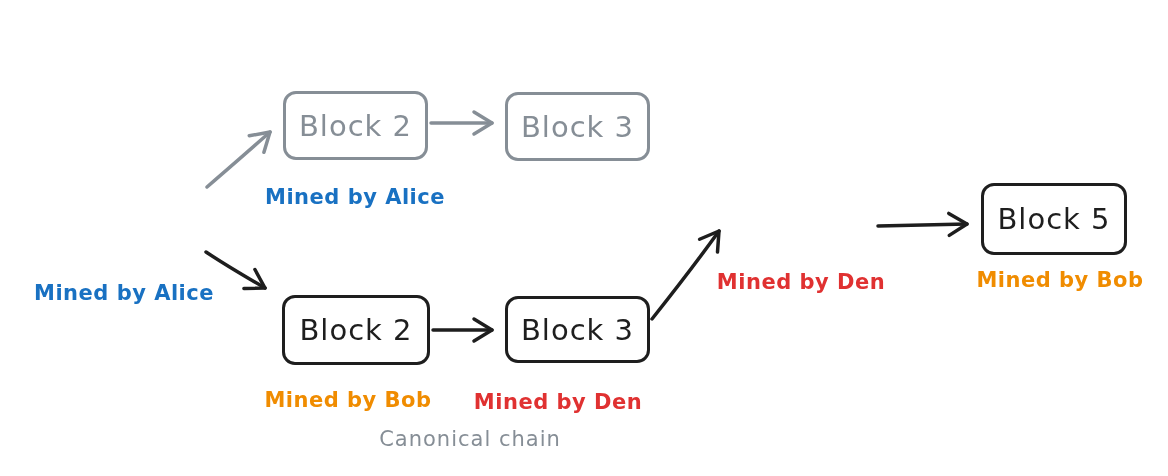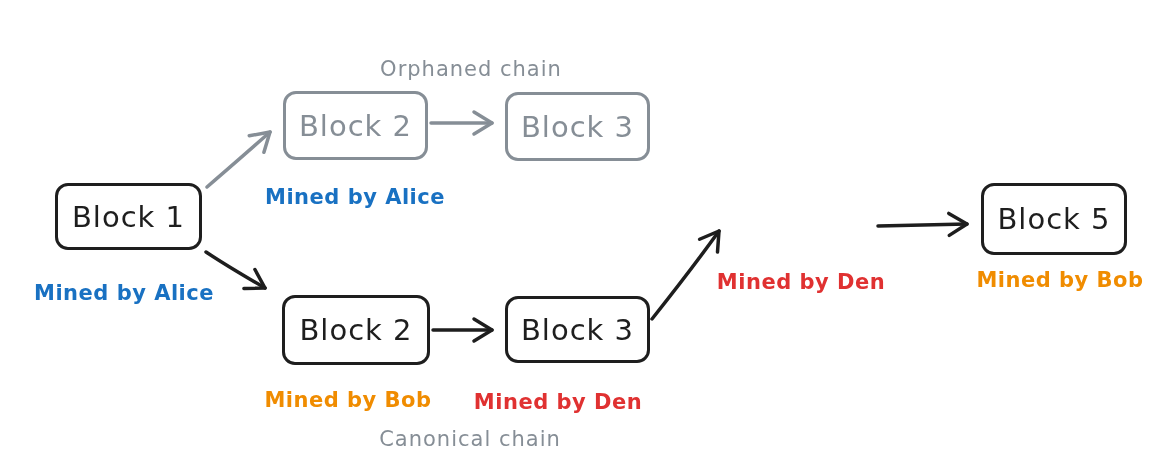--- a/index.html
+++ b/index.html
@@ -75,26 +75,22 @@
       </marker>
     </defs>
     <path class="arrow-gray" d="M 207,187 C 229,168 251,149 270,132" marker-end="url(#head-gray)"></path>
     <path class="arrow-gray" d="M 431,123 L 492,123" marker-end="url(#head-gray)"></path>
     <path class="arrow-black" d="M 206,252 C 227,266 246,277 265,288" marker-end="url(#head-black)"></path>
     <path class="arrow-black" d="M 433,330 L 492,330" marker-end="url(#head-black)"></path>
     <path class="arrow-black" d="M 652,319 C 675,290 699,259 719,231" marker-end="url(#head-black)"></path>
     <path class="arrow-black" d="M 878,226 L 967,224" marker-end="url(#head-black)"></path>
   </svg>
 
-  <div class="chain-title" style="left:371px;top:57px;width:200px;">Orphaned chain</div>
   <div class="chain-title" style="left:370px;top:427px;width:200px;">Canonical chain</div>
 
-  <div class="block" style="left:55px;top:183px;width:147px;height:67px;">
-    <span class="block-label">Block 1</span>
-  </div>
   <div class="miner c-blue" style="left:34px;top:281px;width:180px;">Mined by Alice</div>
 
   <div class="block gray" style="left:283px;top:91px;width:145px;height:69px;">
     <span class="block-label">Block 2</span>
   </div>
   <div class="miner c-blue" style="left:265px;top:185px;width:180px;">Mined by Alice</div>
 
   <div class="block gray" style="left:505px;top:92px;width:145px;height:69px;">
     <span class="block-label">Block 3</span>
   </div>

